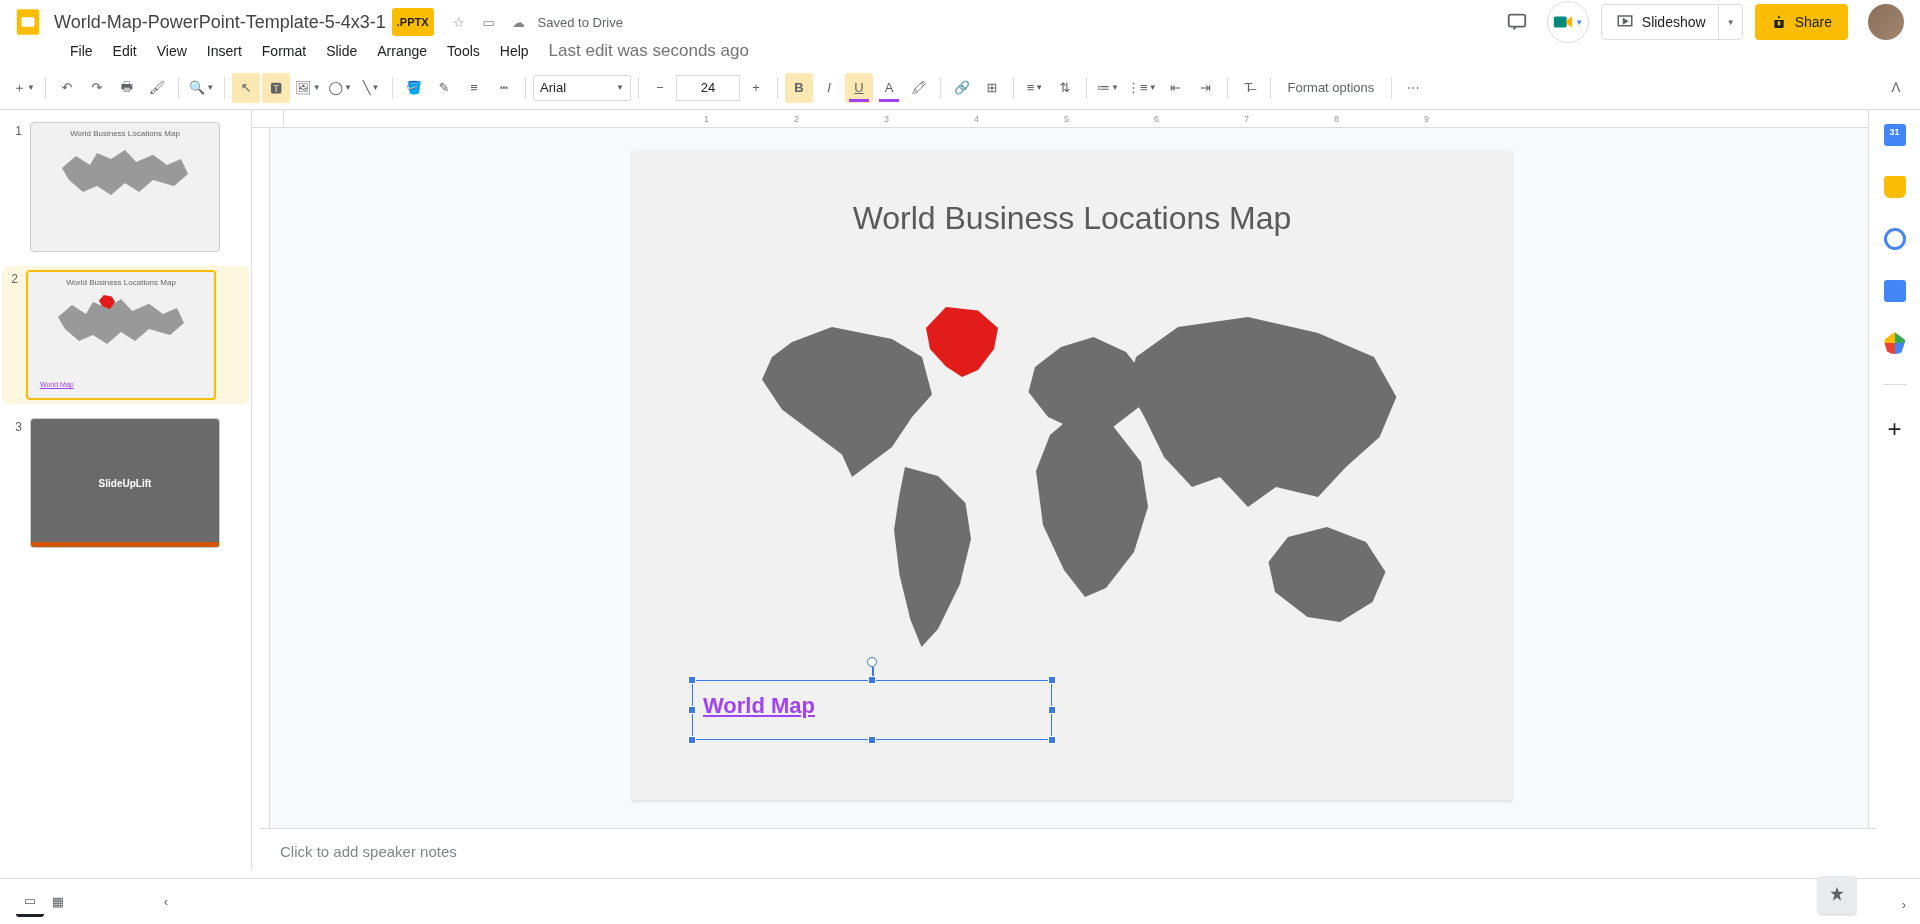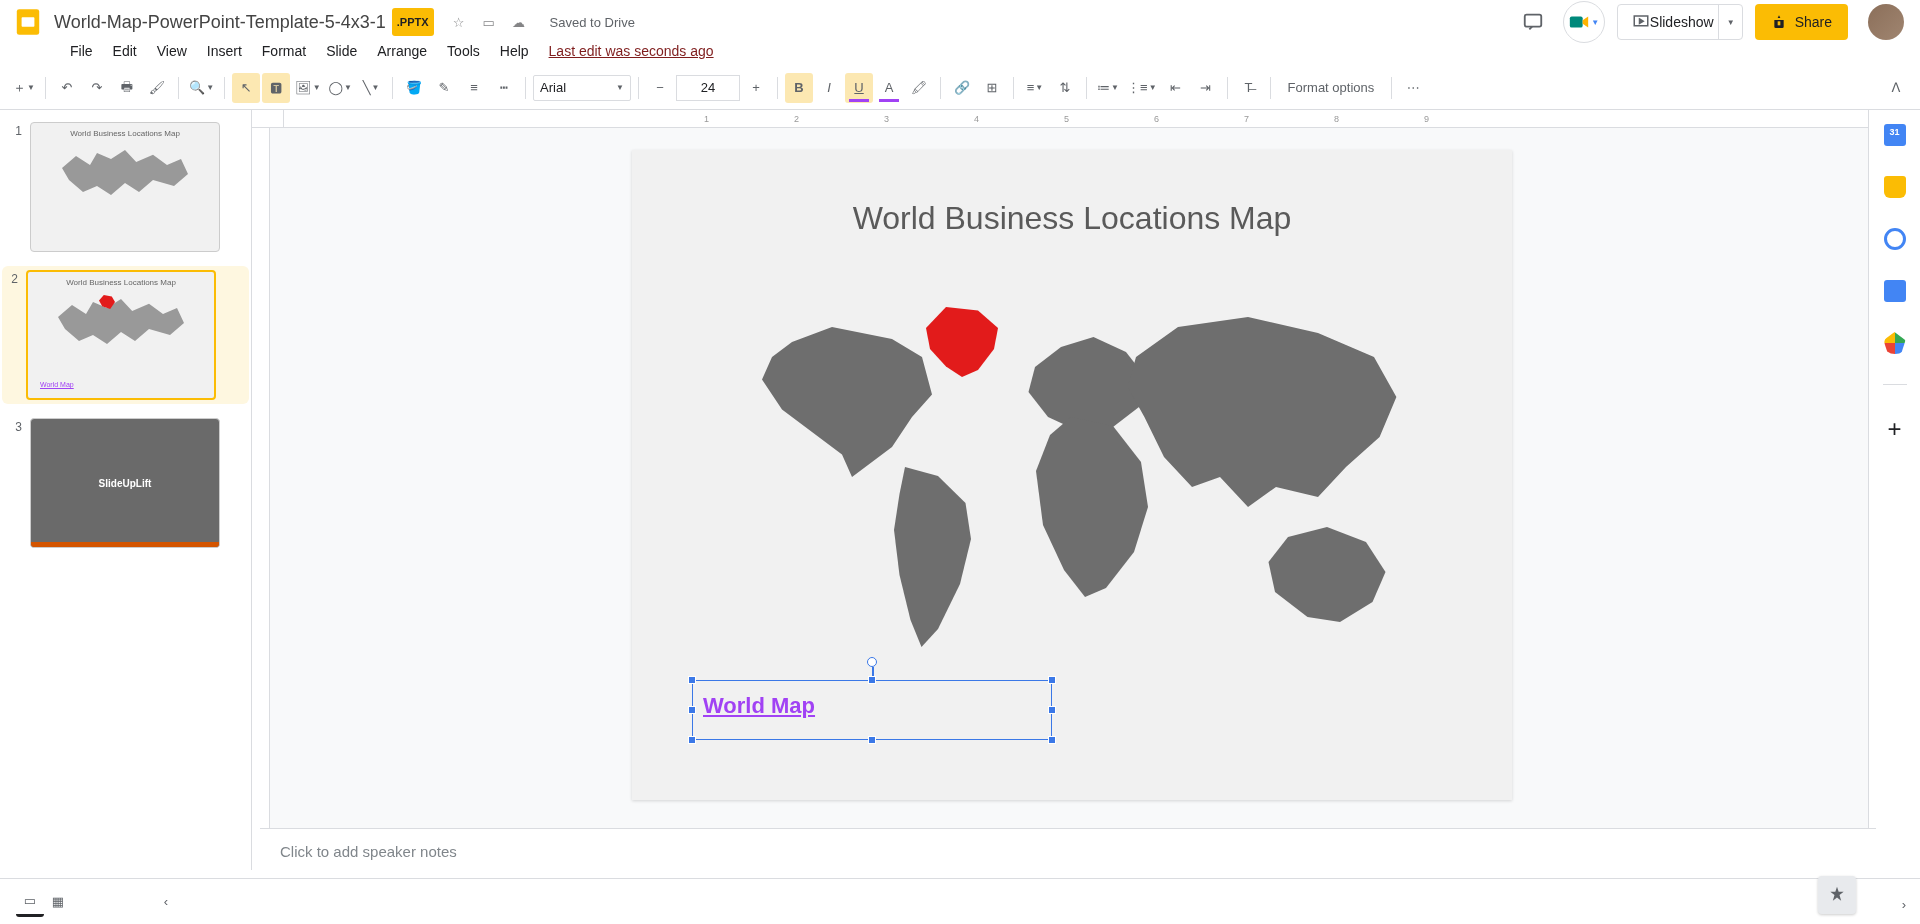--- a/index.html
+++ b/index.html
@@ -3,32 +3,32 @@
 <meta charset="utf-8">
 <style>
 *{box-sizing:border-box;margin:0;padding:0;font-family:Arial,sans-serif}
 body{background:#fff;color:#202124;font-size:13px;user-select:none;overflow:hidden;width:1920px;height:924px;position:relative}
 .title-bar{display:flex;align-items:center;padding:8px 16px 0 8px;height:36px}
 .logo{width:40px;height:40px;display:flex;align-items:center;justify-content:center;margin-right:6px}
 .logo svg{width:32px;height:32px}
 .doc-title{font-size:18px;color:#444;margin-right:6px}
 .pptx-badge{background:#fbbc04;color:#202124;font-size:11px;font-weight:700;padding:8px 5px;border-radius:3px;margin-right:10px}
 .title-icon{width:20px;height:20px;margin:0 5px;opacity:.55;display:flex;align-items:center;justify-content:center}
-.saved{font-size:13px;color:#5f6368;margin-left:16px}
+.saved{font-size:13px;color:#5f6368;margin-left:4px}
 .spacer{flex:1}
 .right-actions{display:flex;align-items:center;gap:12px}
 .icon-btn{width:36px;height:36px;border-radius:50%;display:flex;align-items:center;justify-content:center;color:#5f6368}
 .meet{width:42px;height:42px;border:1px solid #dadce0;border-radius:22px;display:flex;align-items:center;justify-content:center}
-.slideshow{display:flex;align-items:center;border:1px solid #dadce0;border-radius:4px;height:36px;padding:0 14px;font-size:14px}
+.slideshow{display:flex;align-items:center;border:1px solid #dadce0;border-radius:4px;height:36px;padding:0 14px;gap:8px;font-size:14px}
 .slideshow-dd{border-left:1px solid #dadce0;height:36px;width:24px;display:flex;align-items:center;justify-content:center;margin:-1px -14px -1px 4px}
 .share-btn{background:#fbbc04;border-radius:4px;height:36px;padding:0 16px;display:flex;align-items:center;gap:8px;font-size:14px;font-weight:500}
 .avatar{width:36px;height:36px;border-radius:50%;background:linear-gradient(135deg,#8b6f5a,#a08570);margin-left:8px}
 .menu-row{display:flex;align-items:center;padding:0 20px 0 62px;height:30px;gap:4px}
 .menu-item{padding:4px 8px;font-size:14px;color:#202124;border-radius:4px}
-.last-edit{color:#7f1d1d;text-decoration:underline;margin-left:8px;font-size:14px}
+.last-edit{color:#737373;margin-left:8px;font-size:17px}
 .toolbar{display:flex;align-items:center;padding:6px 10px;border-bottom:1px solid #dadce0;height:44px;gap:2px}
 .tbtn{min-width:28px;height:30px;display:flex;align-items:center;justify-content:center;border-radius:3px;color:#5f6368;padding:0 3px}
 .tbtn.sel{background:#fce8b2}
 .tsep{width:1px;height:22px;background:#dadce0;margin:0 5px}
 .dd-arrow{font-size:8px;margin-left:1px;color:#5f6368}
 .font-name{width:98px;height:26px;border:1px solid #dadce0;border-radius:2px;display:flex;align-items:center;padding:0 6px;font-size:13px}
 .font-size{width:64px;height:26px;border:1px solid #dadce0;text-align:center;font-size:13px;display:flex;align-items:center;justify-content:center}
 .underline-u{position:relative}
 .underline-u::after{content:"";position:absolute;bottom:1px;left:4px;right:4px;height:3px;background:#a142f4}
 .acolor{position:relative}

